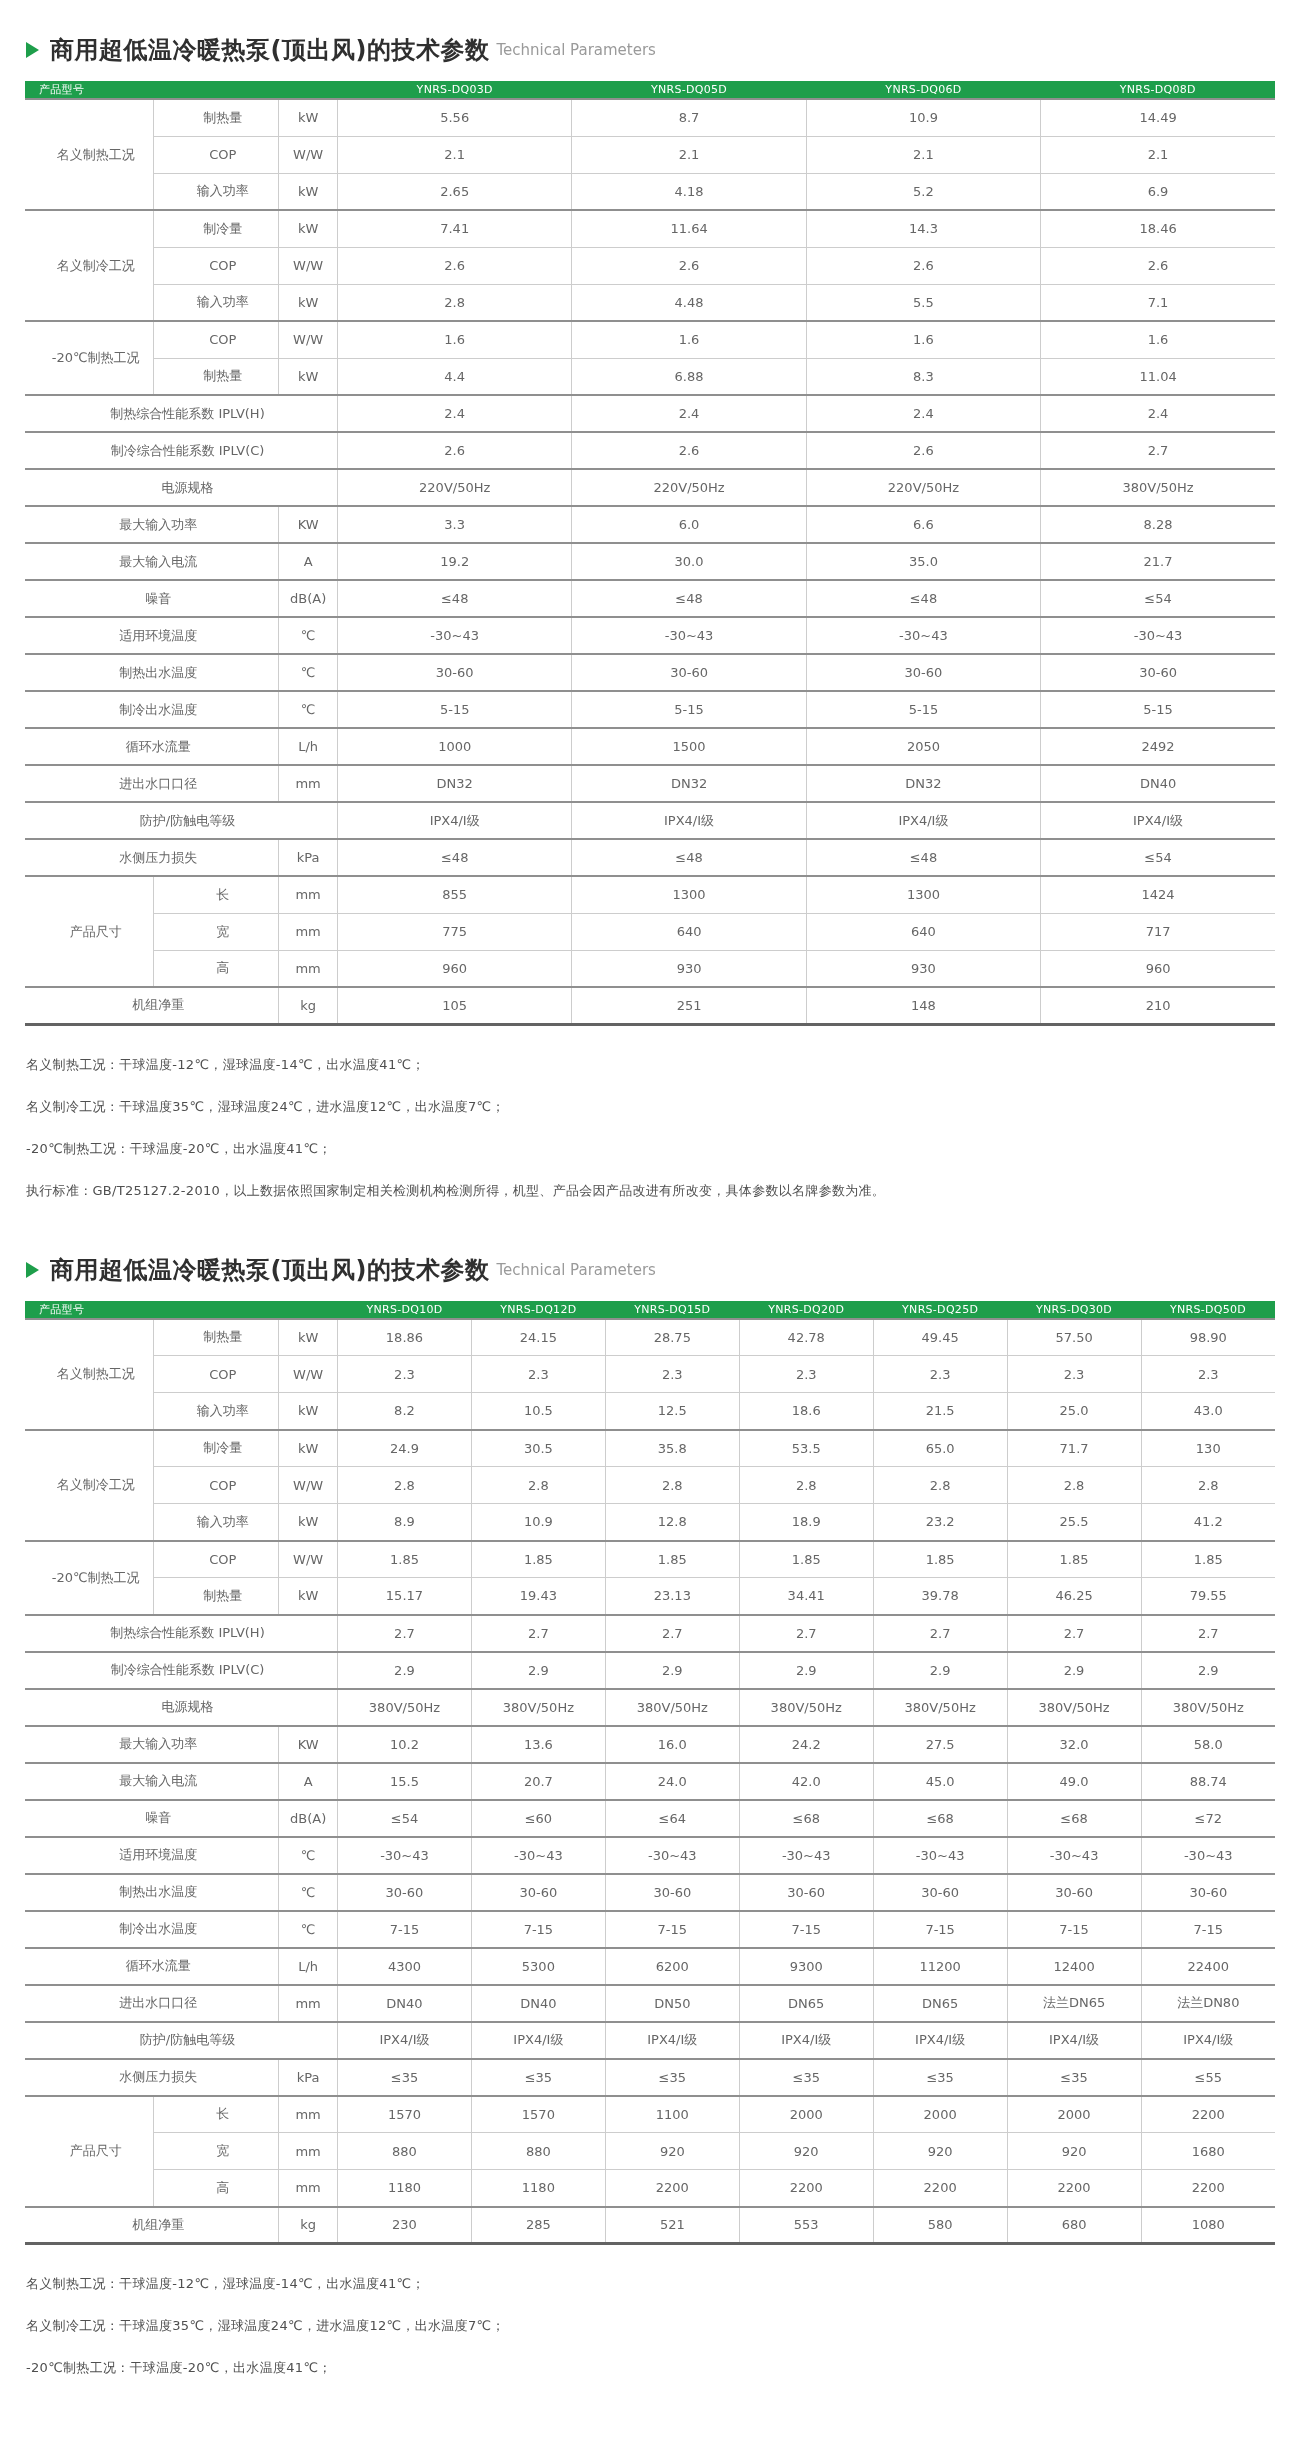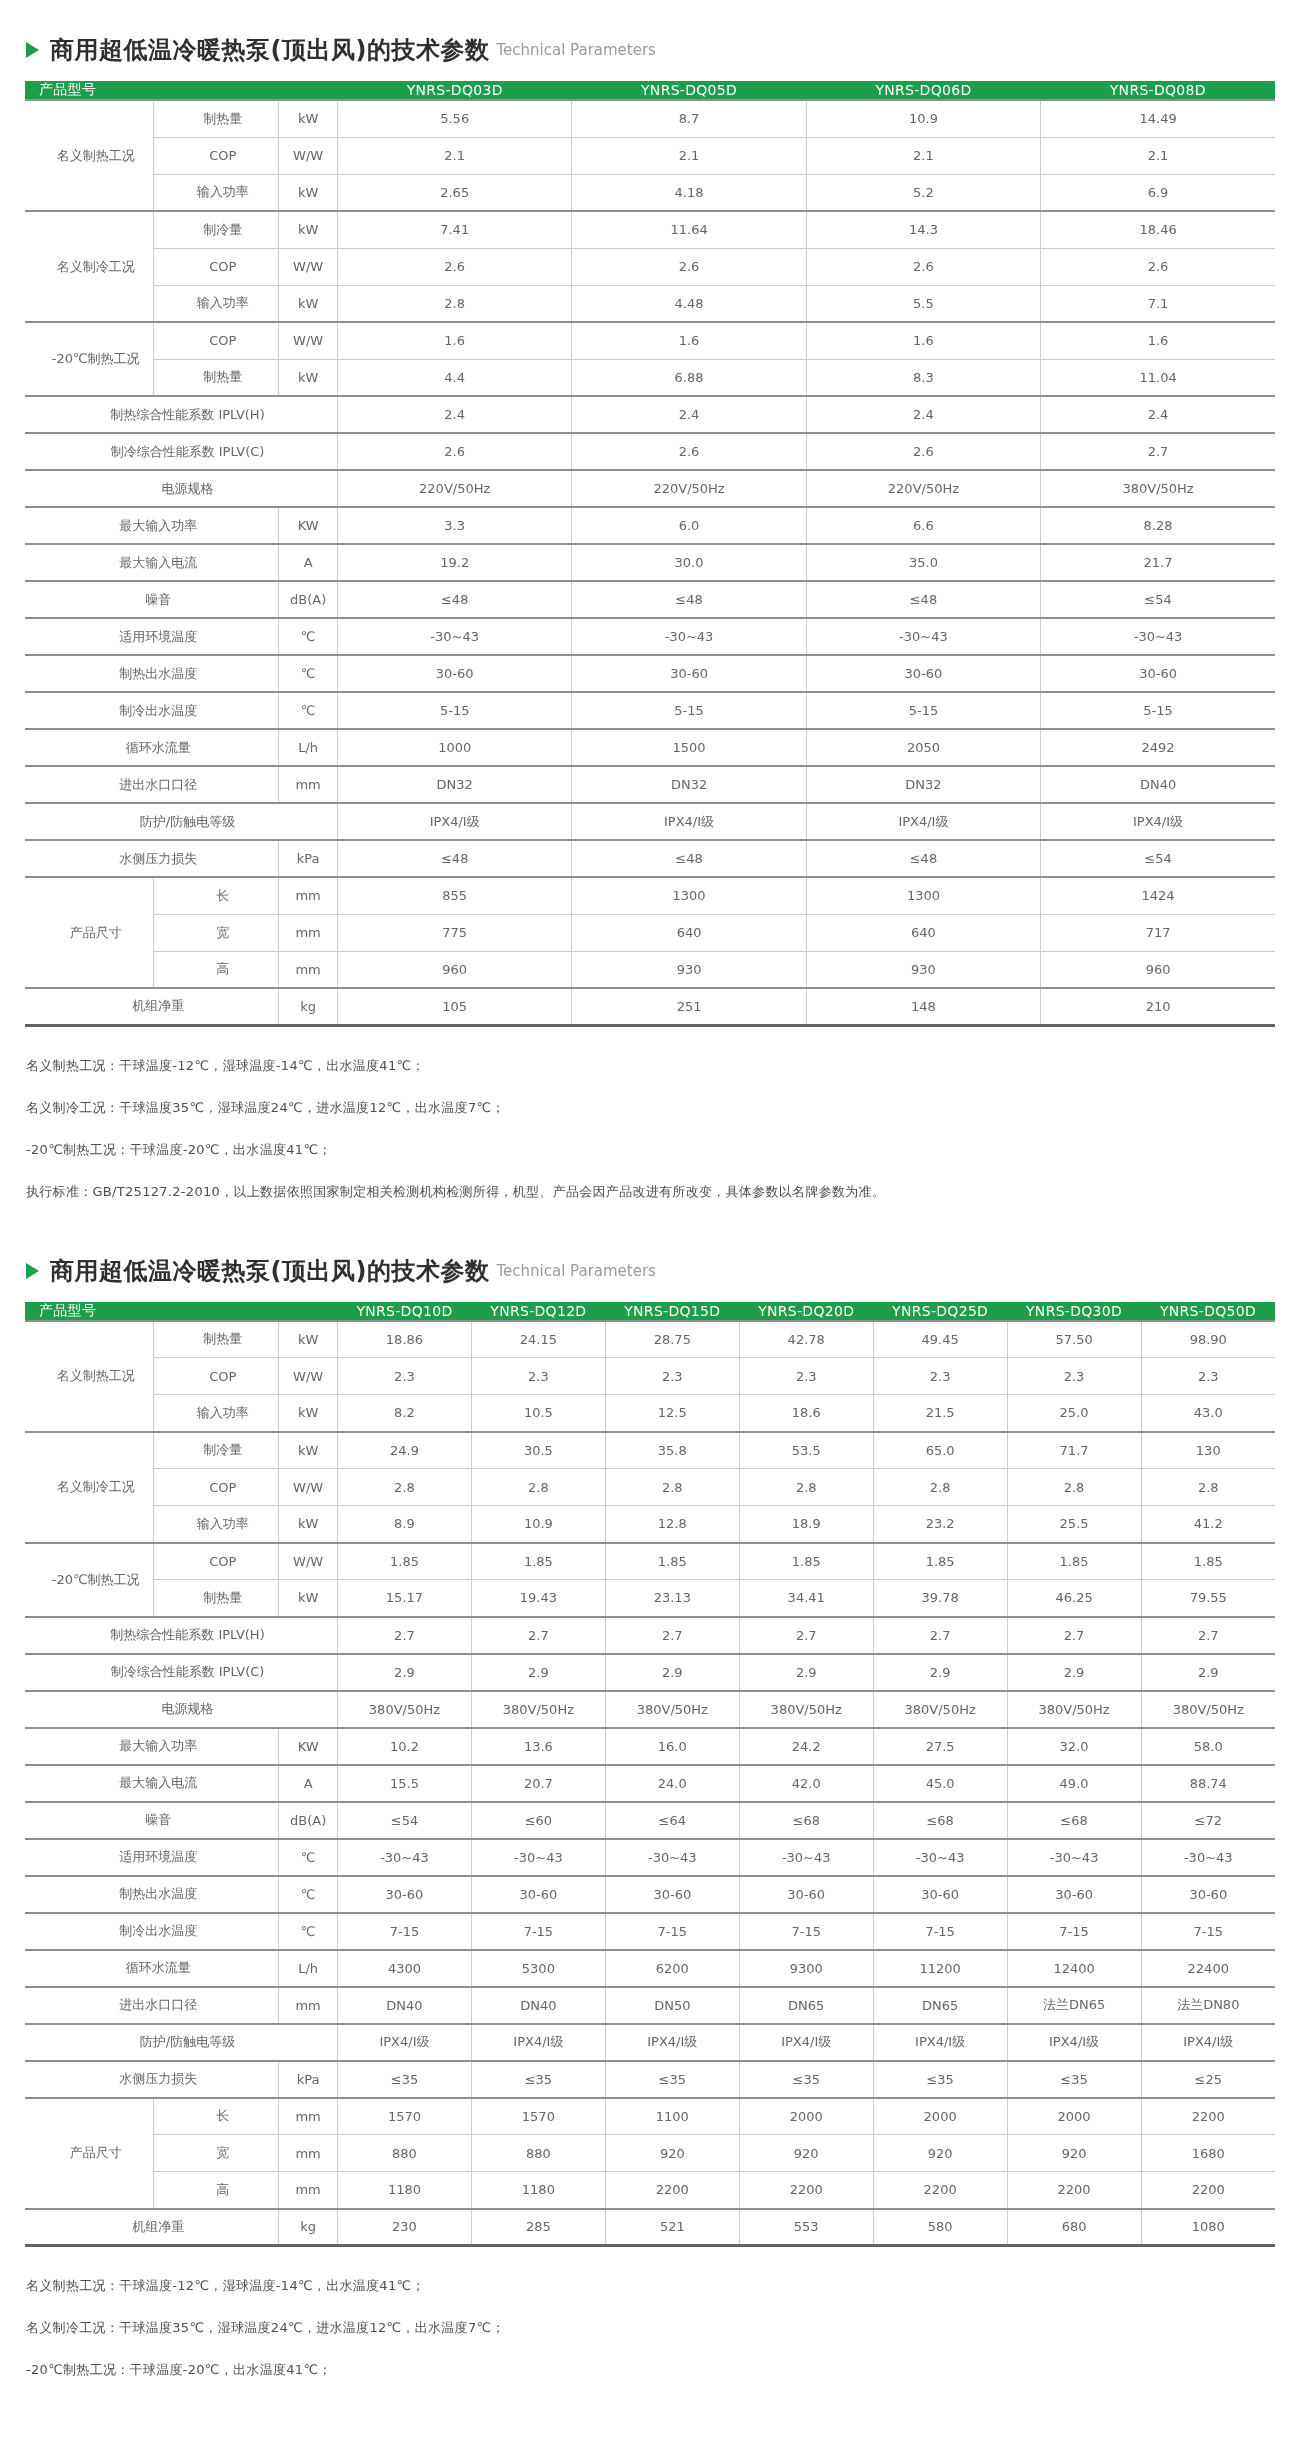--- a/index.html
+++ b/index.html
@@ -15,21 +15,21 @@
   .title-row{display:flex;align-items:center;margin:0 0 15px 1px}
   .arrow{width:0;height:0;flex:0 0 auto;
     border-left:13px solid var(--green);
     border-top:8px solid transparent;border-bottom:8px solid transparent;
     margin-right:11px}
   .t-zh{font-size:24px;font-weight:bold;color:#2f2f2f;letter-spacing:.5px}
   .t-en{font-size:15px;color:#9a9a9a;margin-left:7px}
   table.spec{width:1250px;border-collapse:collapse;table-layout:fixed}
   table.spec thead th{
     background:var(--green);color:#fff;font-weight:normal;
-    font-size:14px;height:18px;text-align:center;letter-spacing:.3px}
+    font-size:11px;height:18px;text-align:center;letter-spacing:.3px}
   table.spec thead th.hlabel{text-align:left;padding-left:14px}
   table.spec tbody td{
     height:37px;font-size:13px;color:#666;text-align:center;
     border-right:1px solid var(--line-light);vertical-align:middle;
     overflow:hidden;white-space:nowrap}
   table.spec tbody td:last-child{border-right:none}
   table.spec tbody tr{border-top:1px solid var(--line-light)}
   table.spec tbody tr:first-child{border-top:none}
   table.spec tbody tr.sep{border-top:2px solid var(--line-dark)}
   table.spec tbody tr:last-child{border-bottom:3px solid var(--line-bottom)}
@@ -532,21 +532,21 @@
           </tr>
           <tr class="sep">
             <td class="lcell" colspan="2">水侧压力损失</td>
             <td class="ucell">kPa</td>
             <td class="vcell">≤35</td>
             <td class="vcell">≤35</td>
             <td class="vcell">≤35</td>
             <td class="vcell">≤35</td>
             <td class="vcell">≤35</td>
             <td class="vcell">≤35</td>
-            <td class="vcell">≤25</td>
+            <td class="vcell">≤55</td>
           </tr>
           <tr class="sep">
             <td class="gcell" rowspan="3">产品尺寸</td>
             <td class="lcell">长</td>
             <td class="ucell">mm</td>
             <td class="vcell">1570</td>
             <td class="vcell">1570</td>
             <td class="vcell">1100</td>
             <td class="vcell">2000</td>
             <td class="vcell">2000</td>

